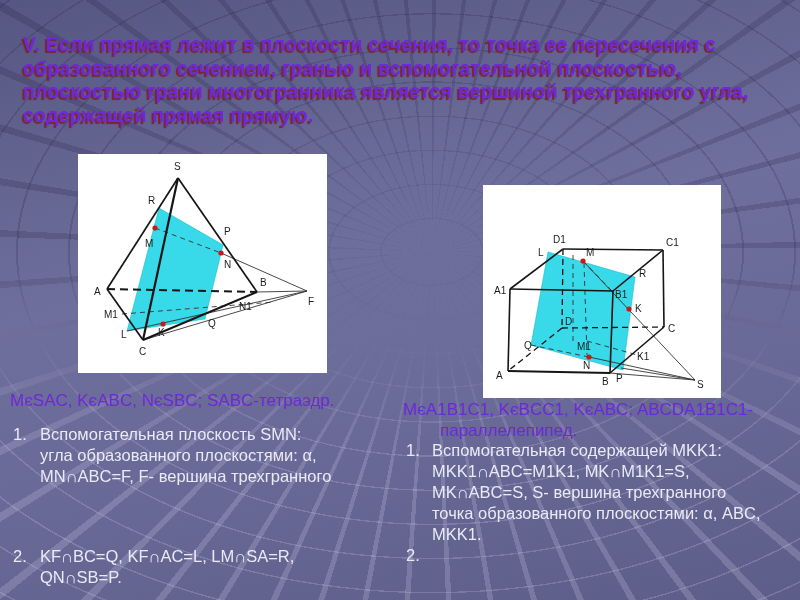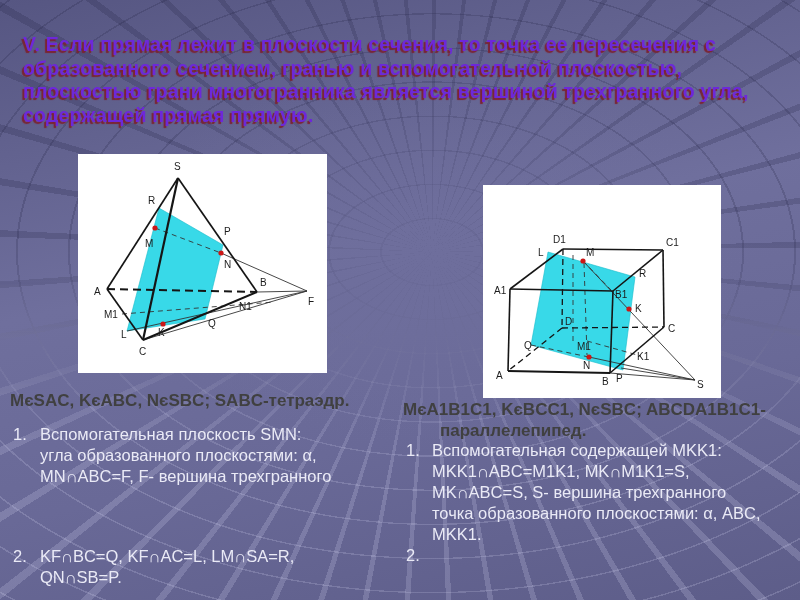--- a/index.html
+++ b/index.html
@@ -35,21 +35,21 @@
     text-shadow: -2px 2px 1px #7a2433;
     letter-spacing: .2px;
   }
   .panel { position: absolute; background: #ffffff; }
   .panel-left  { left: 78px;  top: 154px; width: 249px; height: 219px; }
   .panel-right { left: 483px; top: 157px; width: 238px; height: 213px; margin-top: 28px; }
   svg { display: block; }
   svg text { font-family: "Liberation Sans", sans-serif; font-size: 10px; fill: #1c1c1c; }
   .heading {
     position: absolute;
-    color: #404040; font-weight: 700; font-size: 17px; line-height: 21px;
+    color: #6d28d9; font-weight: 400; font-size: 17px; line-height: 21px;
   }
   .h-left  { left: 10px;  top: 390px; width: 392px; }
   .h-right { left: 403px; top: 399px; width: 390px; }
   .h-right .h2 { margin-left: 37px; }
   .list-item {
     position: absolute;
     color: #eaeaf6; font-size: 16.5px; line-height: 21px;
     display: flex;
   }
   .list-item .num { flex: 0 0 auto; }
@@ -191,21 +191,21 @@
 
   <div class="list-item" id="l-item2">
     <div class="num">2.</div>
     <div class="lines">
       <div>KF∩BC=Q, KF∩AC=L, LM∩SA=R,</div>
       <div>QN∩SB=P.</div>
     </div>
   </div>
 
   <div class="heading h-right">
-    <div>MєA1B1C1, KєBCC1, NєSBC; ABCDA1B1C1-</div>
+    <div>MєA1B1C1, KєBCC1, KєABC; ABCDA1B1C1-</div>
     <div class="h2">параллелепипед.</div>
   </div>
 
   <div class="list-item" id="r-item1">
     <div class="num">1.</div>
     <div class="lines">
       <div>Вспомогательная содержащей MKK1:</div>
       <div>MKK1∩ABC=M1K1, MK∩M1K1=S,</div>
       <div>MK∩ABC=S, S- вершина трехгранного</div>
       <div>точка образованного плоскостями: α, ABC,</div>

